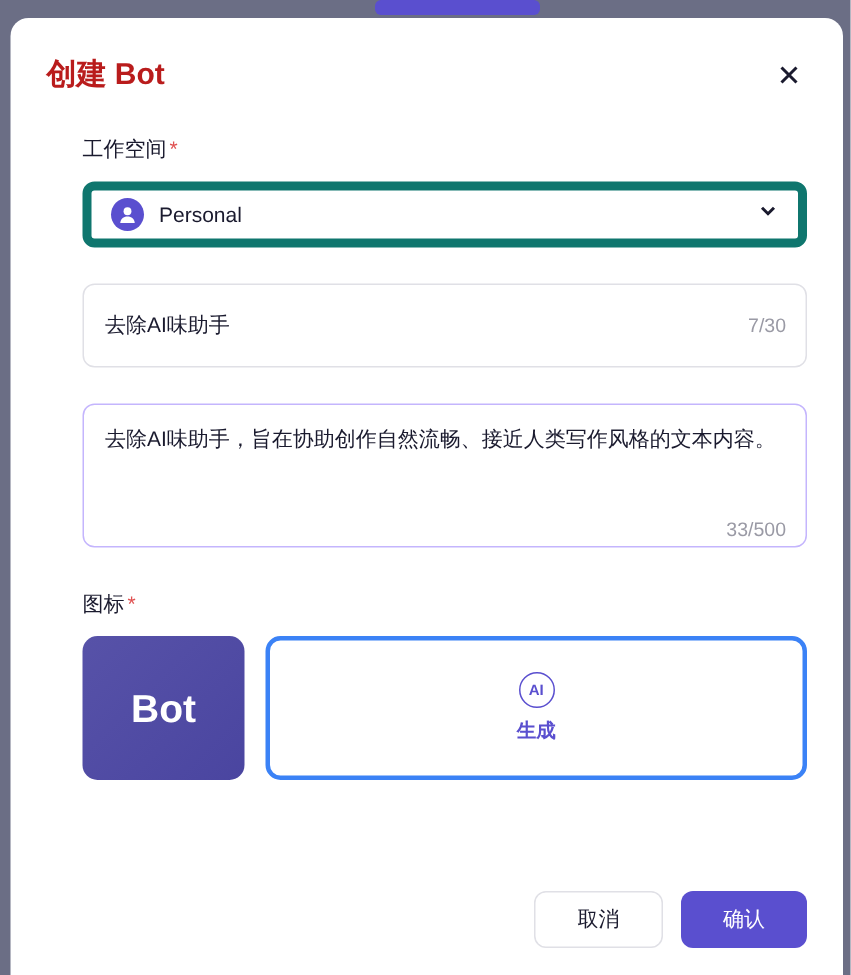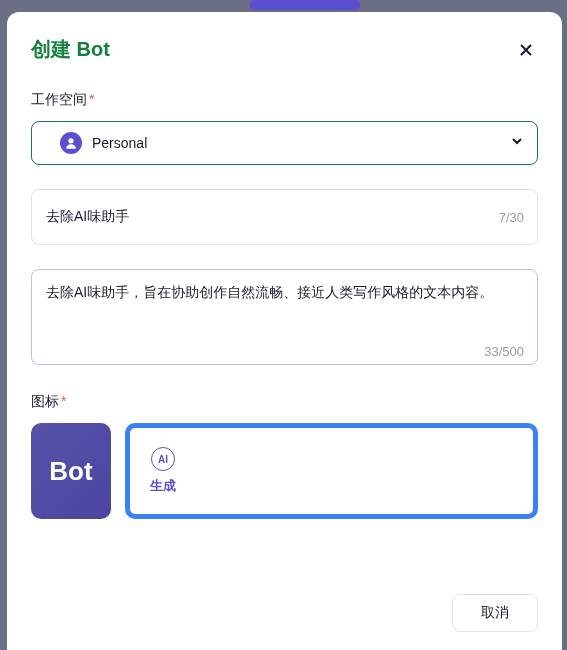--- a/index.html
+++ b/index.html
@@ -38,55 +38,56 @@
     }
     .modal-header {
       display: flex;
       justify-content: space-between;
       align-items: center;
       margin-bottom: 28px;
     }
     .modal-title {
       font-size: 20px;
       font-weight: 600;
-      color: #15803d;
+      color: #b91c1c;
     }
     .close-btn {
       width: 24px;
       height: 24px;
       display: flex;
       align-items: center;
       justify-content: center;
       cursor: pointer;
       color: #1a1a2e;
     }
     .close-btn svg {
       width: 16px;
       height: 16px;
     }
     .form-group {
       margin-bottom: 24px;
+      margin-left: 24px;
     }
     .form-label {
       font-size: 14px;
       color: #1a1a2e;
       font-weight: 500;
       margin-bottom: 12px;
       display: block;
     }
     .required {
       color: #e05252;
       margin-left: 2px;
     }
     .select-field {
       width: 100%;
       height: 44px;
-      border: 1px solid #0f766e;
+      border: 6px solid #0f766e;
       border-radius: 8px;
-      padding: 0 40px 0 28px;
+      padding: 0 40px 0 13px;
       display: flex;
       align-items: center;
       cursor: pointer;
       position: relative;
       background: #fff;
     }
     .person-icon {
       width: 22px;
       height: 22px;
       background: #5a4fcf;
@@ -160,39 +161,40 @@
       right: 14px;
       bottom: 10px;
       font-size: 13px;
       color: #9a9aa5;
     }
     .icon-row {
       display: flex;
       gap: 14px;
     }
     .icon-preview {
-      width: 80px;
+      width: 108px;
       height: 96px;
       background: linear-gradient(135deg, #5752a8 0%, #4a45a0 100%);
       border-radius: 10px;
       display: flex;
       align-items: center;
       justify-content: center;
       color: #fff;
       font-size: 26px;
       font-weight: 700;
       flex-shrink: 0;
     }
     .icon-gen-area {
       flex: 1;
-      border: 5px solid #3b82f6;
+      border: 3px solid #3b82f6;
       border-radius: 10px;
       display: flex;
       align-items: center;
       padding: 0 20px;
+      justify-content: center;
     }
     .gen-btn {
       display: flex;
       flex-direction: column;
       align-items: center;
       gap: 6px;
       cursor: pointer;
     }
     .gen-icon-circle {
       width: 24px;
@@ -299,14 +301,15 @@
         <div class="gen-btn">
           <div class="gen-icon-circle">AI</div>
           <div class="gen-label">生成</div>
         </div>
       </div>
     </div>
   </div>
 
   <div class="footer">
     <button class="btn btn-cancel">取消</button>
+    <button class="btn btn-confirm">确认</button>
   </div>
 </div>
 
 </body></html>

